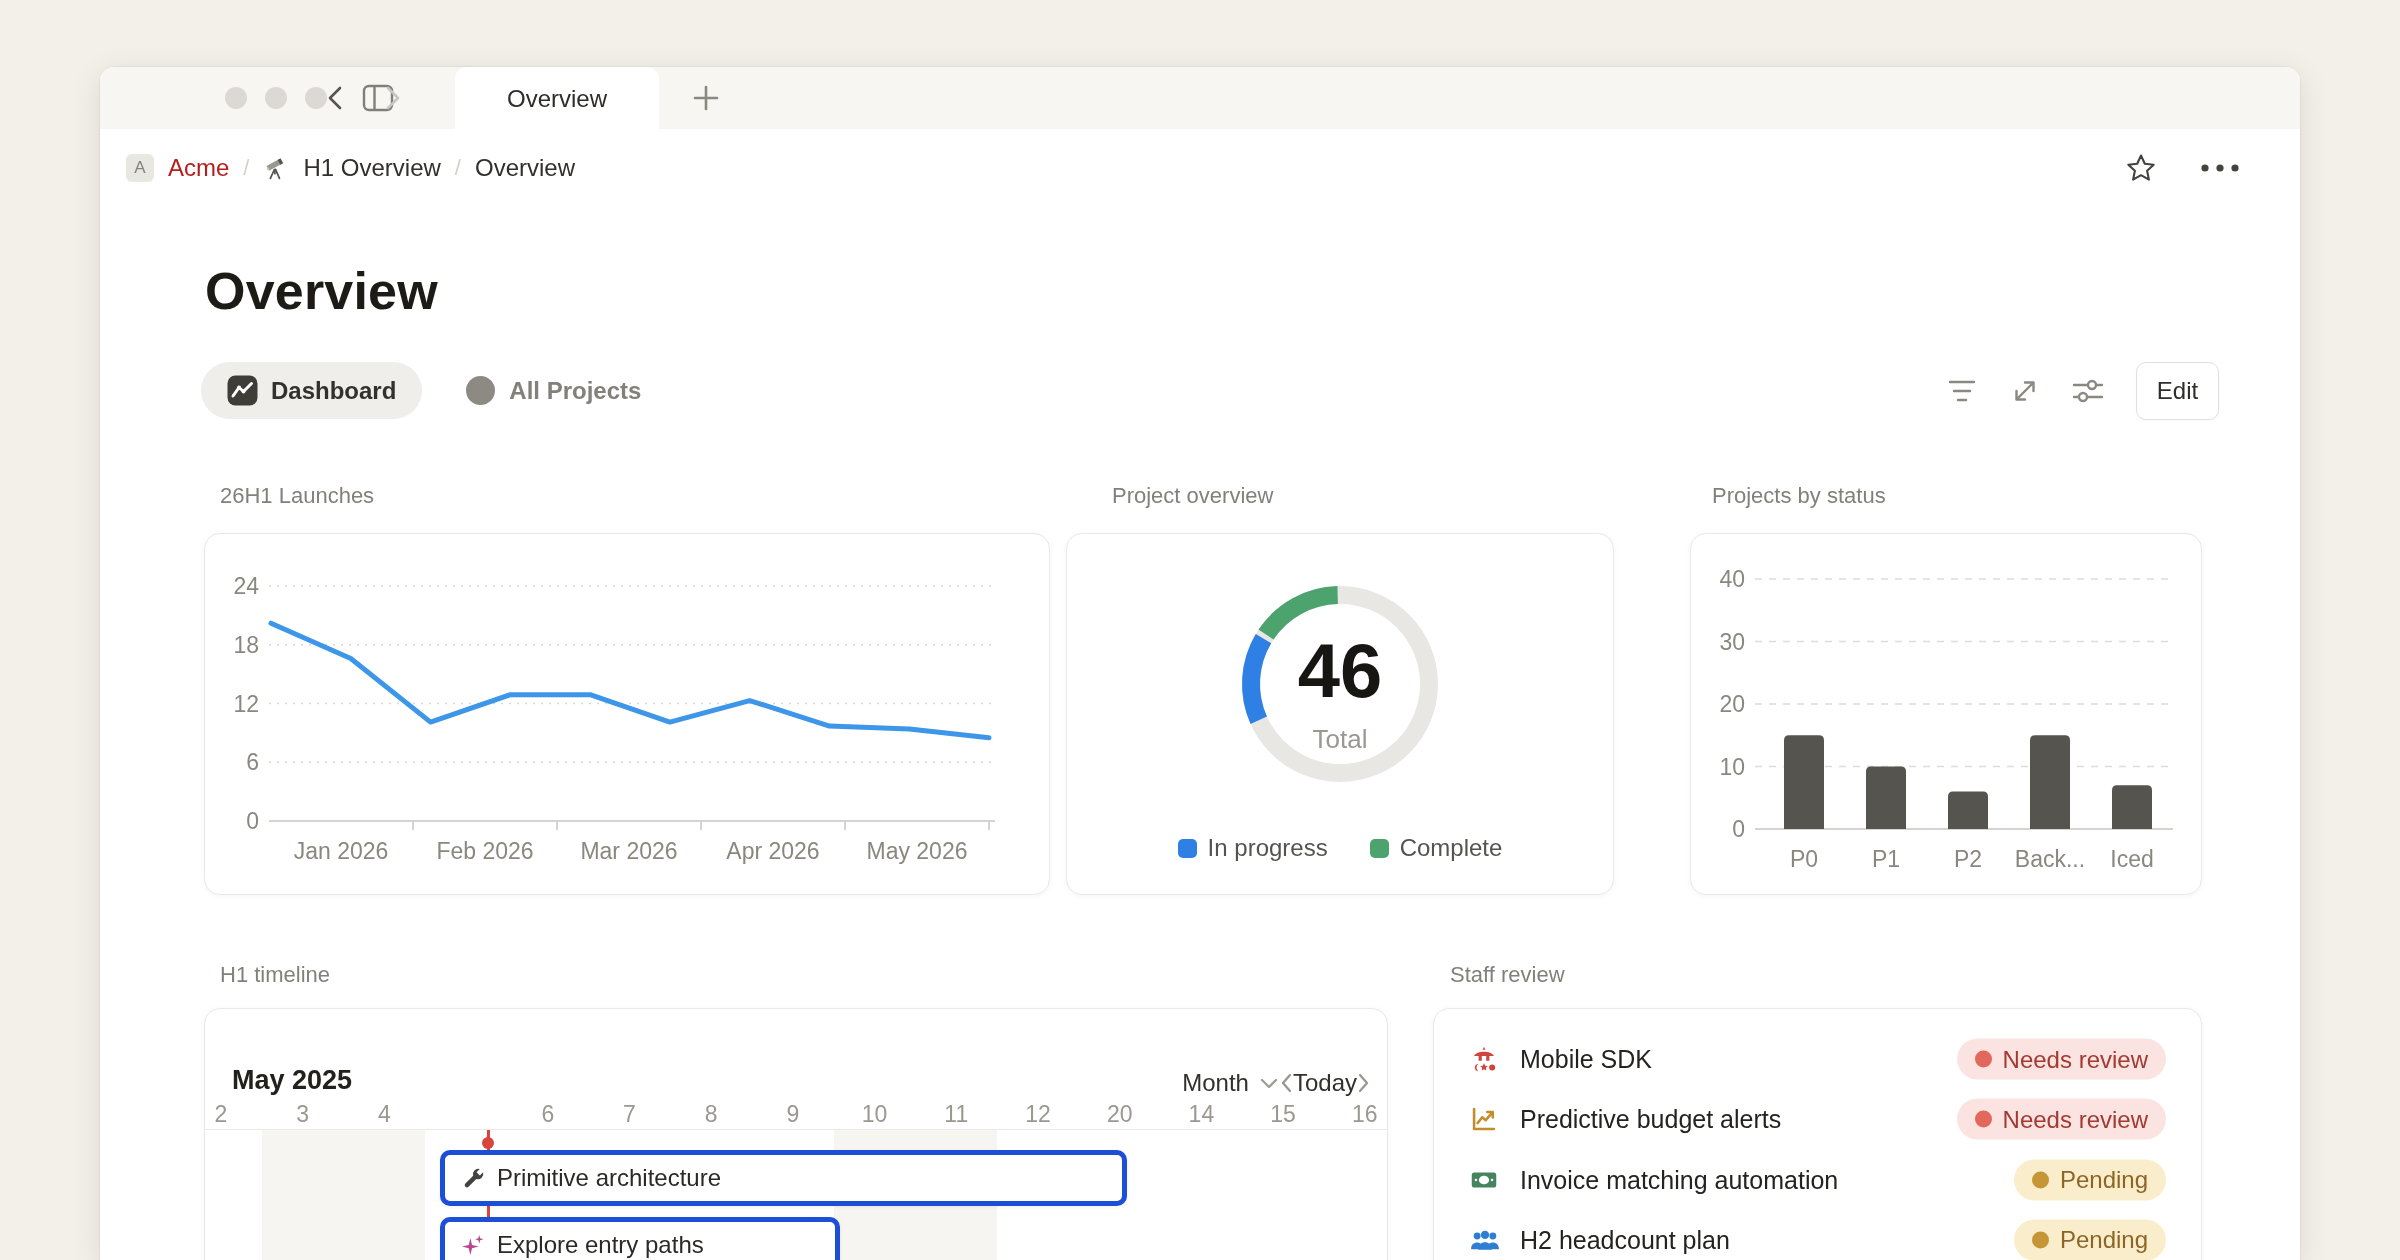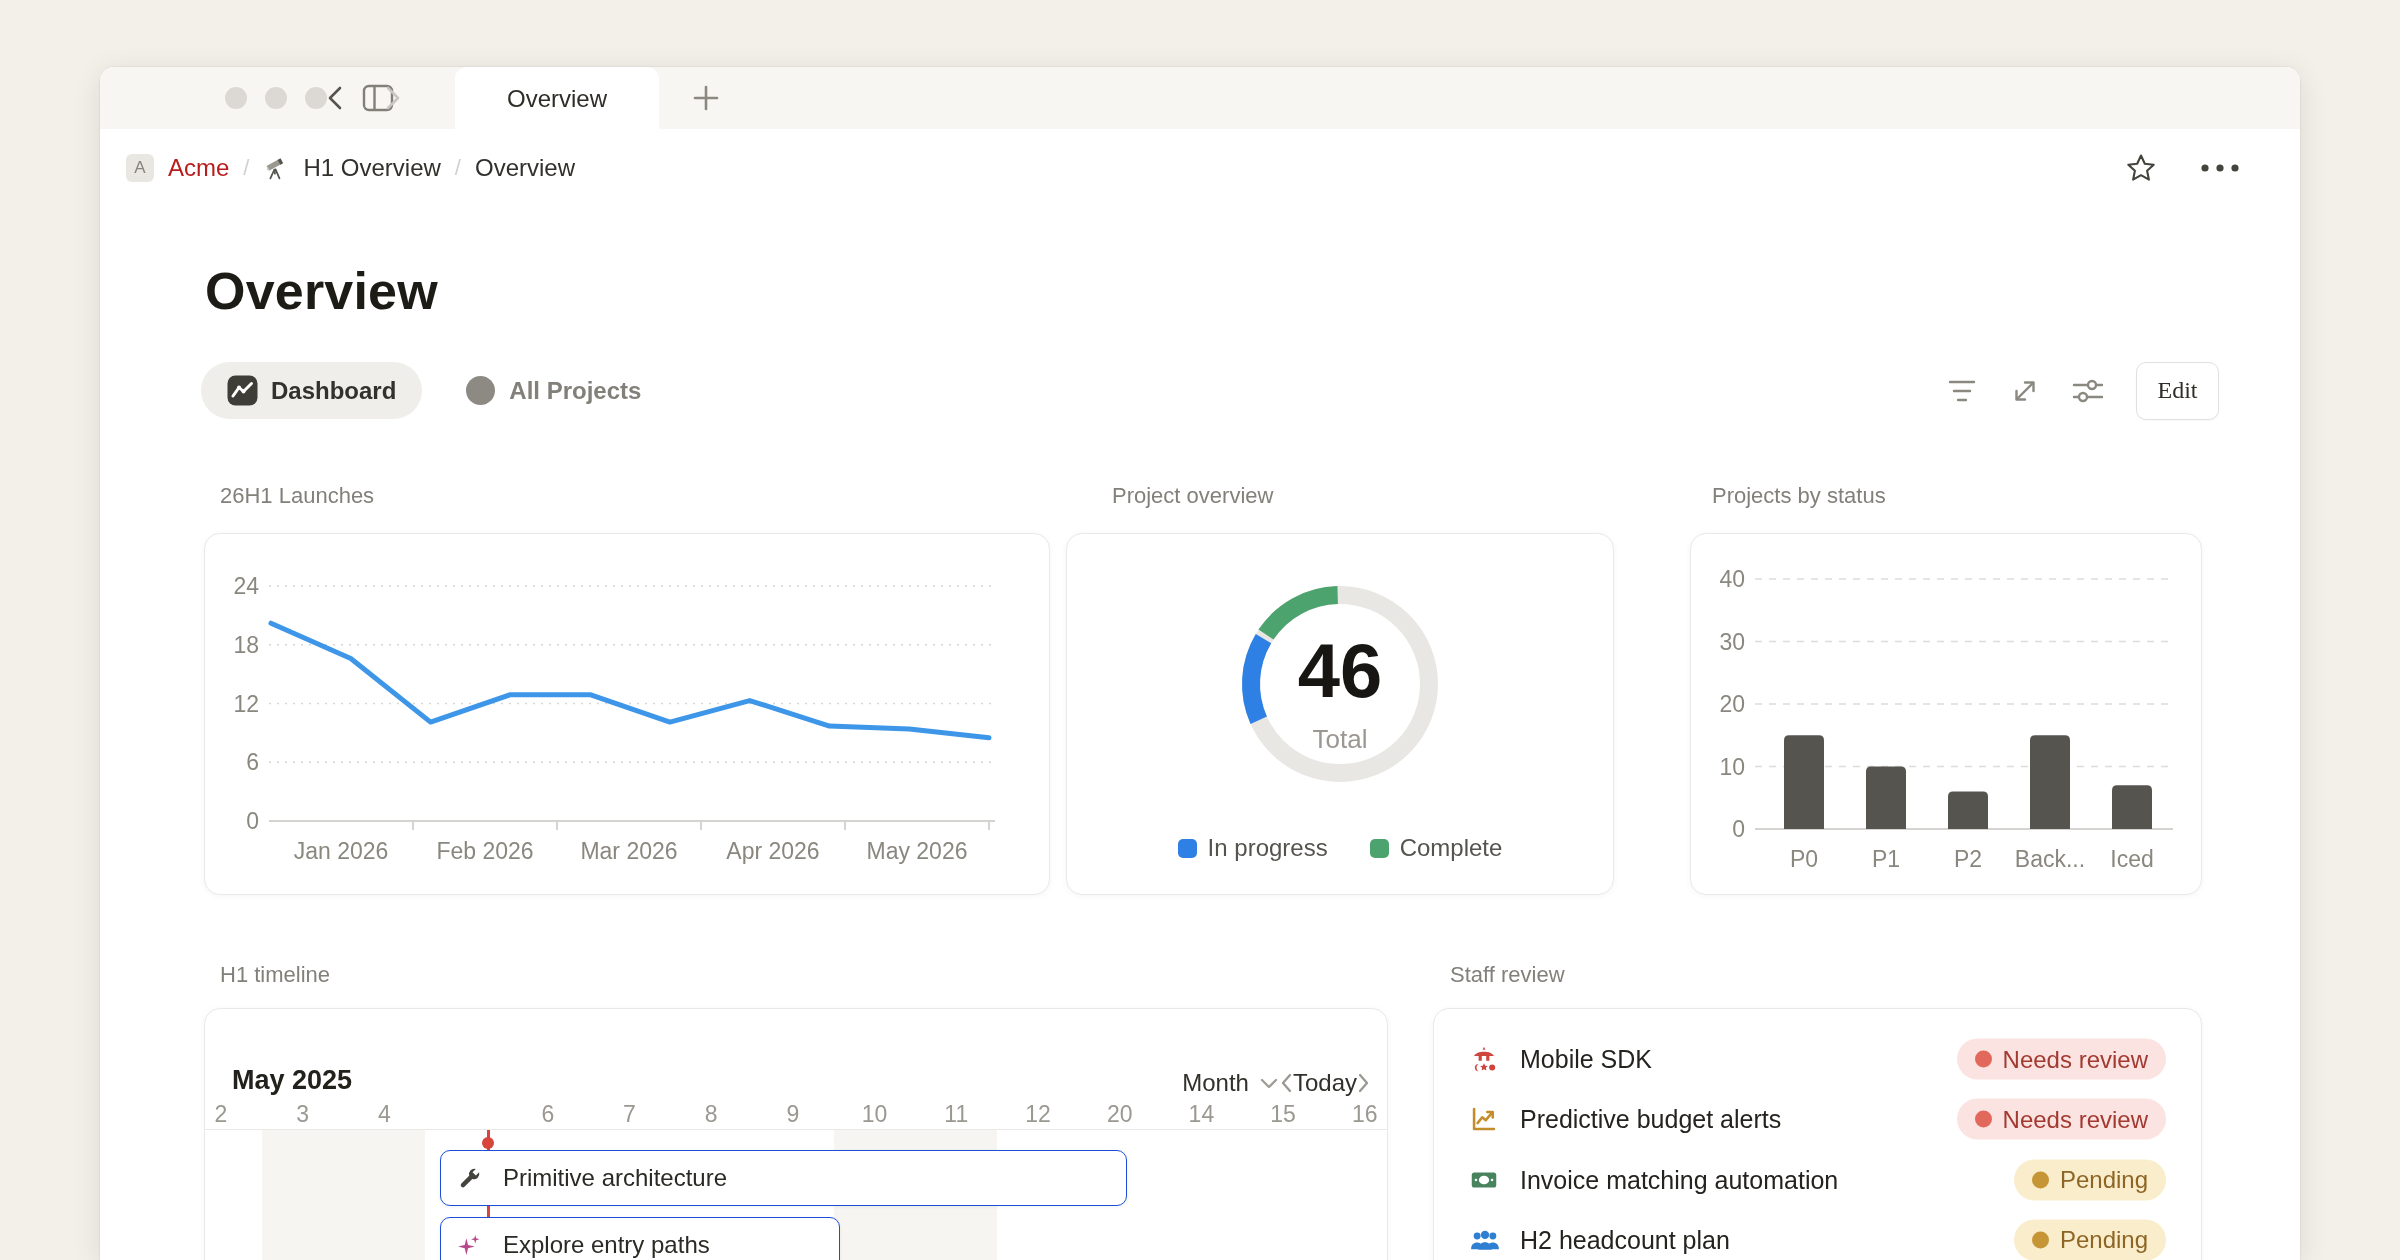--- a/index.html
+++ b/index.html
@@ -27,21 +27,21 @@
   
   .page-title{position:absolute;left:105px;top:194px;font-size:52px;font-weight:700;color:#1d1b16;letter-spacing:.2px;}
   .viewbar{position:absolute;left:101px;top:295px;height:57px;display:flex;align-items:center;}
   .view-pill{height:57px;border-radius:29px;background:#efeeeb;display:flex;align-items:center;gap:13px;padding:0 26px;}
   .view-pill .lbl{font-size:24px;font-weight:600;color:#33312c;}
   .view-plain{display:flex;align-items:center;gap:14px;margin-left:30px;padding:0 14px;}
   .view-plain .lbl{font-size:24px;font-weight:600;color:#83807a;}
   .gray-circle{width:29px;height:29px;border-radius:50%;background:#8d8a83;}
   .head-controls{position:absolute;top:295px;left:1846px;height:57px;display:flex;align-items:center;gap:32px;}
   .edit-btn{width:81px;height:56px;border:1px solid #e2e0dc;border-radius:10px;background:#fff;display:flex;align-items:center;
-            justify-content:center;font-size:24px;font-weight:500;color:#2f2d28;box-shadow:0 1px 2px rgba(0,0,0,.03);font-family:Liberation Serif, serif;}
+            justify-content:center;font-size:24px;font-weight:500;color:#2f2d28;box-shadow:0 1px 2px rgba(0,0,0,.03);}
   
   .card-title{position:absolute;font-size:22px;color:#83807a;}
   .card{position:absolute;background:#fff;border:1px solid #ebe9e6;border-radius:16px;
         box-shadow:0 1px 6px rgba(0,0,0,.045);}
   .card svg{display:block;}
   svg text{font-family:"Liberation Sans","DejaVu Sans",sans-serif;}
   
   .donut-legend{position:absolute;left:0;top:300px;width:100%;display:flex;justify-content:center;gap:42px;}
   .leg-item{display:flex;align-items:center;gap:11px;}
   .leg-sq{width:19px;height:19px;border-radius:5px;}
@@ -51,22 +51,22 @@
   .tl-controls{position:absolute;right:16px;top:56px;display:flex;align-items:center;height:36px;}
   .tl-ctl-lbl{font-size:24px;color:#32302c;}
   .tl-day{position:absolute;top:84px;width:50px;height:42px;margin-left:-25px;display:flex;align-items:center;
           justify-content:center;font-size:23px;color:#9b9891;}
   .tl-day.sel{color:#fff;}
   .tl-day.sel .dayc{position:absolute;width:41px;height:41px;border-radius:50%;background:#c9362f;z-index:-1;}
   .tl-grid{position:absolute;left:0;top:120px;right:0;bottom:0;border-top:1px solid #ebe9e6;overflow:hidden;}
   .wk-stripe{position:absolute;top:0;bottom:0;background:#f6f5f1;}
   .now-line{position:absolute;top:0;bottom:0;width:3px;background:#d8453c;}
   .now-dot{position:absolute;width:12px;height:12px;border-radius:50%;background:#d8453c;margin-left:-4.5px;top:7px;}
-  .tl-event{position:absolute;height:56px;background:#fff;border:1px solid #1d4ed8;border-radius:10px;
-            box-shadow:0 1px 4px rgba(0,0,0,.06);display:flex;align-items:center;gap:21px;padding:0 16px;box-sizing:border-box;}
+  .tl-event{position:absolute;height:56px;background:#fff;border:5px solid #1d4ed8;border-radius:10px;
+            box-shadow:0 1px 4px rgba(0,0,0,.06);display:flex;align-items:center;gap:11px;padding:0 16px;box-sizing:border-box;}
   .tl-event .evt-lbl{font-size:24px;color:#2b2a25;white-space:nowrap;overflow:hidden;}
   
   .staff-row{position:absolute;left:0;width:100%;height:60px;}
   .staff-icon{position:absolute;left:36px;top:50%;transform:translateY(-50%);width:28px;height:28px;}
   .staff-lbl{position:absolute;left:86px;top:50%;transform:translateY(-50%);font-size:25px;font-weight:500;color:#25231f;white-space:nowrap;}
   .badge{position:absolute;right:35px;top:50%;transform:translateY(-50%);height:41px;border-radius:21px;
          display:flex;align-items:center;gap:11px;padding:0 18px;font-size:24px;}
   .badge .dot{width:17px;height:17px;border-radius:50%;}
   .badge.red{background:#fbe3e1;color:#a23a31;}
   .badge.red .dot{background:#e2685c;}

